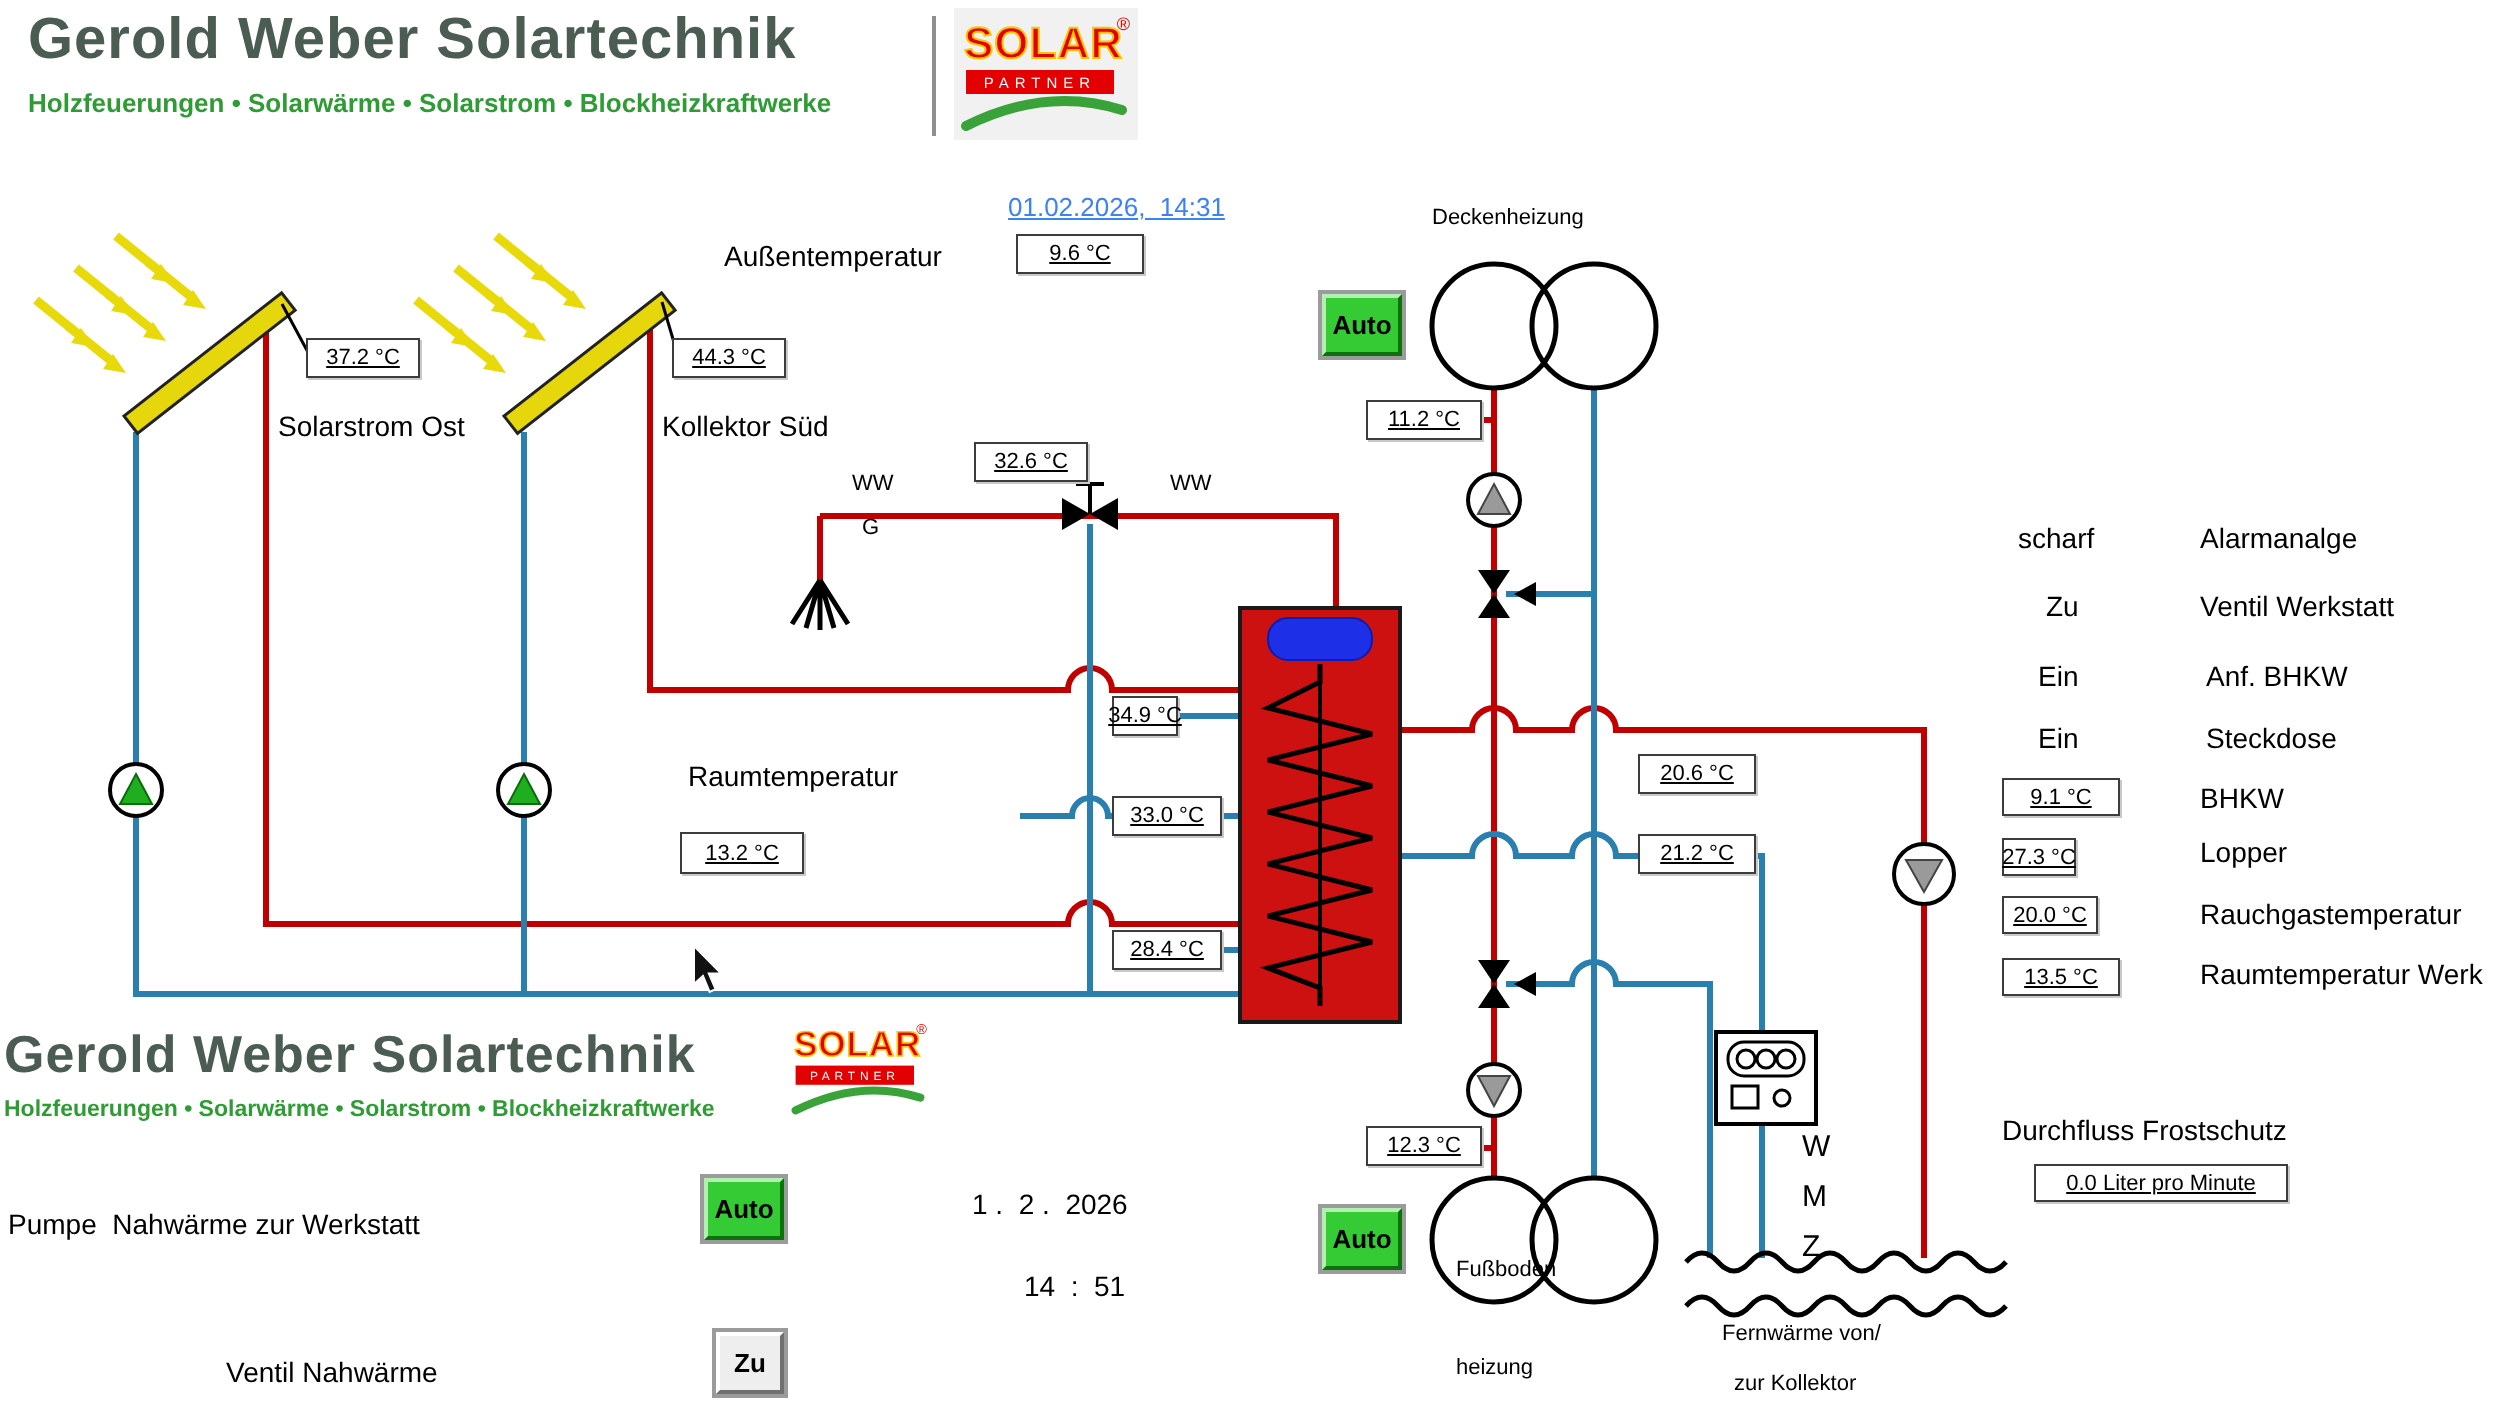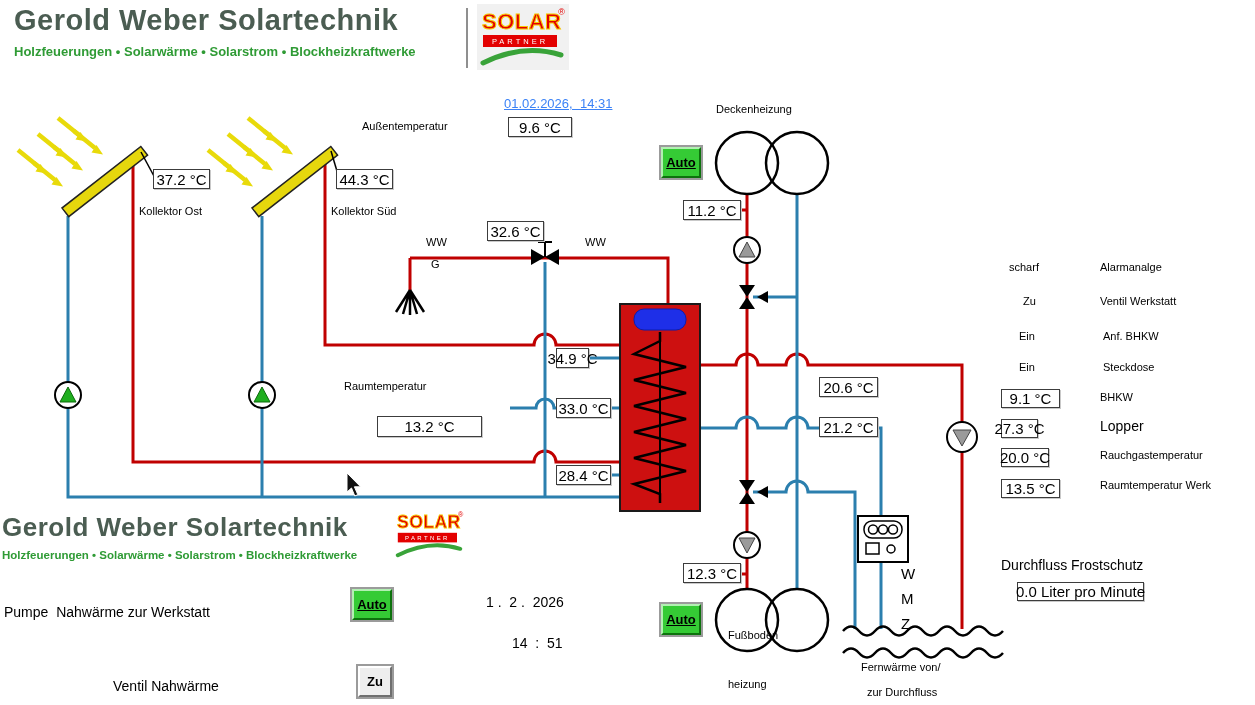--- a/index.html
+++ b/index.html
@@ -8,36 +8,36 @@
     position:relative; width:1255px; height:705px; overflow:hidden;
     background:#fff; font-family:"Liberation Sans", sans-serif; color:#000;
   }
   .abs { position:absolute; }
   svg.layer { position:absolute; left:0; top:0; }
 
   
   .tbox {
     position:absolute; background:#fff; border:1px solid #3c3c3c;
     display:flex; align-items:center; justify-content:center;
-    font-size:15px; color:#000; box-shadow:1px 1px 0 #c9c9c9; white-space:pre;
-  }
-
-  
-  .lbl  { position:absolute; font-size:11px; white-space:pre; }
+    font-size:11px; color:#000; box-shadow:1px 1px 0 #c9c9c9; white-space:pre;text-decoration:underline;
+  }
+
+  
+  .lbl  { position:absolute; font-size:14px; white-space:pre; }
   .big  { font-size:11px; }
   .med  { font-size:14px; }
   .sm15 { font-size:15px; }
 
   
   .btn {
     position:absolute; display:flex; align-items:center; justify-content:center;
     font-weight:bold; font-size:13px; color:#000; border:2px solid; cursor:default;
     box-shadow:0 0 0 2px #9b9b9b;
   }
-  .btn.green { background:#35cb35; border-color:#b2f0b2 #0d720d #0d720d #b2f0b2;text-decoration:underline; }
+  .btn.green { background:#35cb35; border-color:#b2f0b2 #0d720d #0d720d #b2f0b2; }
   .btn.gray  { background:#eeeeee; border-color:#ffffff #6f6f6f #6f6f6f #ffffff; }
 
   
   .brand-title { font-weight:bold; color:#4b5d52; letter-spacing:.5px; white-space:pre; }
   .brand-title.top { font-size:29px; }
   .brand-title.bot { font-size:26px; }
   .brand-sub { font-weight:bold; color:#2f9b35; white-space:pre; }
   .brand-sub.top { font-size:13px; margin-top:7px; }
   .brand-sub.bot { font-size:11.5px; margin-top:6px; }
   .vsep { position:absolute; width:2px; background:#8f8f8f; }
@@ -227,40 +227,40 @@
     <svg class="solar-swoosh" width="88" height="20">
       <path d="M4,16 Q44,-4 82,8" stroke="#39a339" stroke-width="5" fill="none" stroke-linecap="round"></path>
     </svg>
   </div>
 
   <div class="dt" style="left:504px;top:96px">01.02.2026,  14:31</div>
 
   <div class="lbl" style="left:362px;top:120px">Außentemperatur</div>
   <div class="tbox" style="left:508px;top:117px;width:64px;height:20px">9.6 °C</div>
 
-  <div class="lbl" style="left:139px;top:205px">Kollektor Ost</div>
+  <div class="lbl" style="left:139px;top:205px">Solarstrom Ost</div>
   <div class="tbox" style="left:153px;top:169px;width:57px;height:20px">37.2 °C</div>
   <div class="lbl" style="left:331px;top:205px">Kollektor Süd</div>
   <div class="tbox" style="left:336px;top:169px;width:57px;height:20px">44.3 °C</div>
 
   <div class="lbl big" style="left:716px;top:103px">Deckenheizung</div>
   <div class="btn green" style="left:661px;top:147px;width:40px;height:31px">Auto</div>
   <div class="tbox" style="left:683px;top:200px;width:58px;height:20px">11.2 °C</div>
 
   <div class="lbl big" style="left:426px;top:236px">WW</div>
   <div class="lbl big" style="left:431px;top:258px">G</div>
   <div class="lbl big" style="left:585px;top:236px">WW</div>
   <div class="tbox" style="left:487px;top:221px;width:57px;height:20px">32.6 °C</div>
 
   <div class="tbox" style="left:556px;top:348px;width:33px;height:20px">34.9 °C</div>
   <div class="tbox" style="left:556px;top:398px;width:55px;height:20px">33.0 °C</div>
   <div class="tbox" style="left:556px;top:465px;width:55px;height:20px">28.4 °C</div>
 
   <div class="lbl" style="left:344px;top:380px">Raumtemperatur</div>
-  <div class="tbox" style="left:377px;top:416px;width:105px;height:21px">13.2 °C</div>
+  <div class="tbox" style="left:340px;top:416px;width:62px;height:21px">13.2 °C</div>
 
   <div class="tbox" style="left:819px;top:377px;width:59px;height:20px">20.6 °C</div>
   <div class="tbox" style="left:819px;top:417px;width:59px;height:20px">21.2 °C</div>
 
   <div class="lbl" style="left:1009px;top:261px">scharf</div>
   <div class="lbl" style="left:1100px;top:261px">Alarmanalge</div>
   <div class="lbl" style="left:1023px;top:295px">Zu</div>
   <div class="lbl" style="left:1100px;top:295px">Ventil Werkstatt</div>
   <div class="lbl" style="left:1019px;top:330px">Ein</div>
   <div class="lbl" style="left:1103px;top:330px">Anf. BHKW</div>
@@ -289,15 +289,15 @@
   <div class="lbl med" style="left:512px;top:635px">14  :  51</div>
   <div class="lbl med" style="left:113px;top:678px">Ventil Nahwärme</div>
   <div class="btn gray" style="left:358px;top:666px;width:34px;height:31px">Zu</div>
 
   <div class="btn green" style="left:661px;top:604px;width:40px;height:31px">Auto</div>
   <div class="tbox" style="left:683px;top:563px;width:58px;height:20px">12.3 °C</div>
   <div class="lbl big" style="left:728px;top:629px">Fußboden</div>
   <div class="lbl big" style="left:728px;top:678px">heizung</div>
 
   <div class="lbl big" style="left:861px;top:661px">Fernwärme von/</div>
-  <div class="lbl big" style="left:867px;top:686px">zur Durchfluss</div>
+  <div class="lbl big" style="left:867px;top:686px">zur Kollektor</div>
 
 </div>
 
 </body></html>

